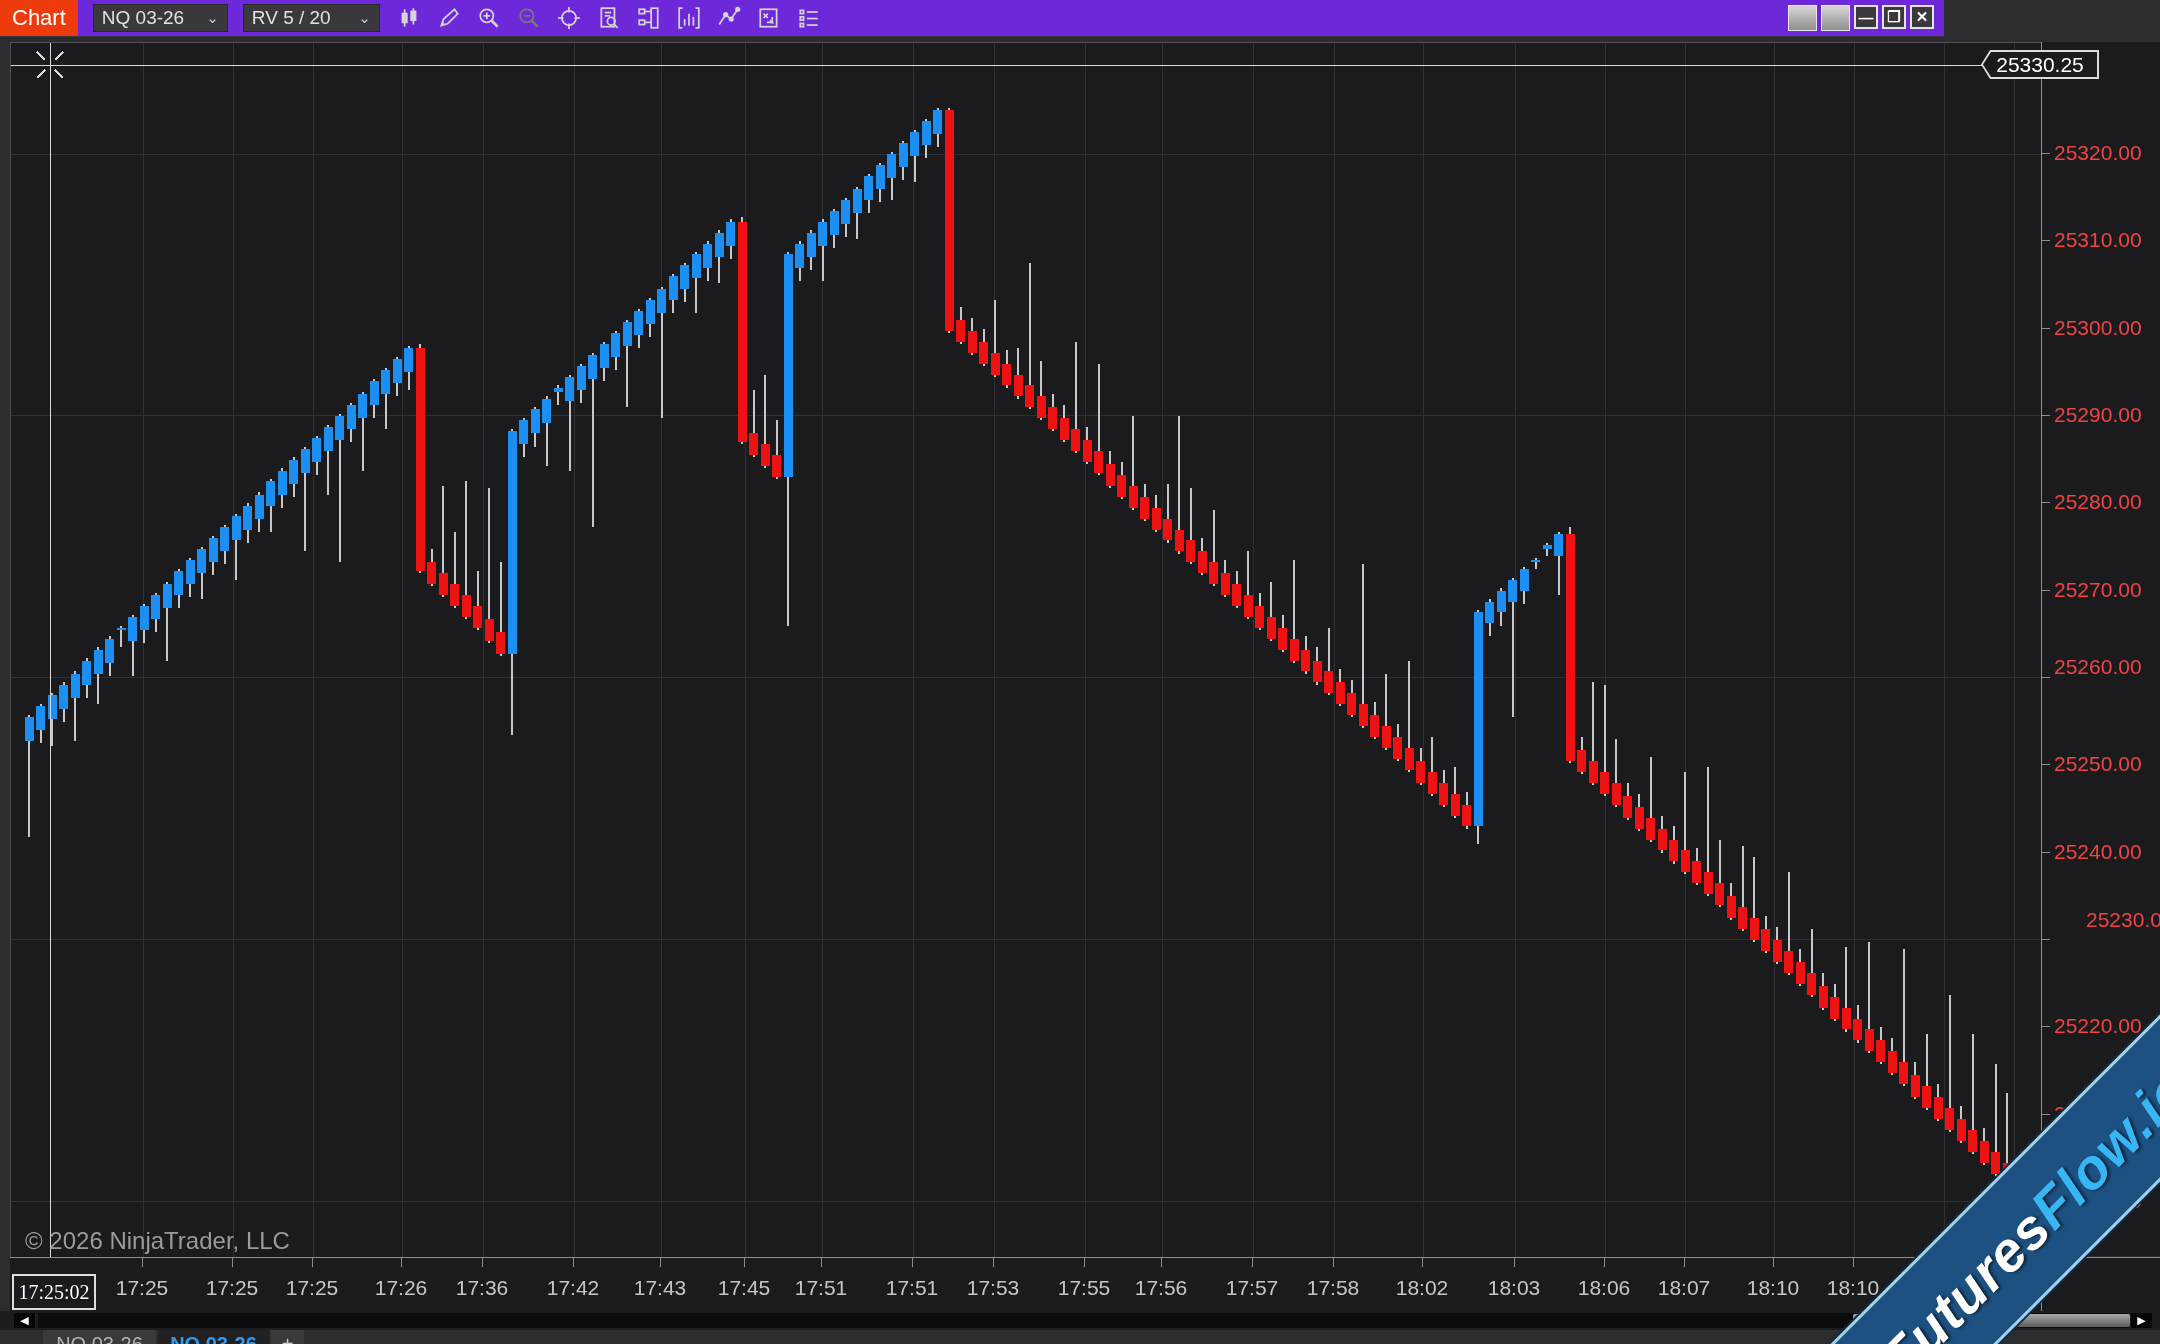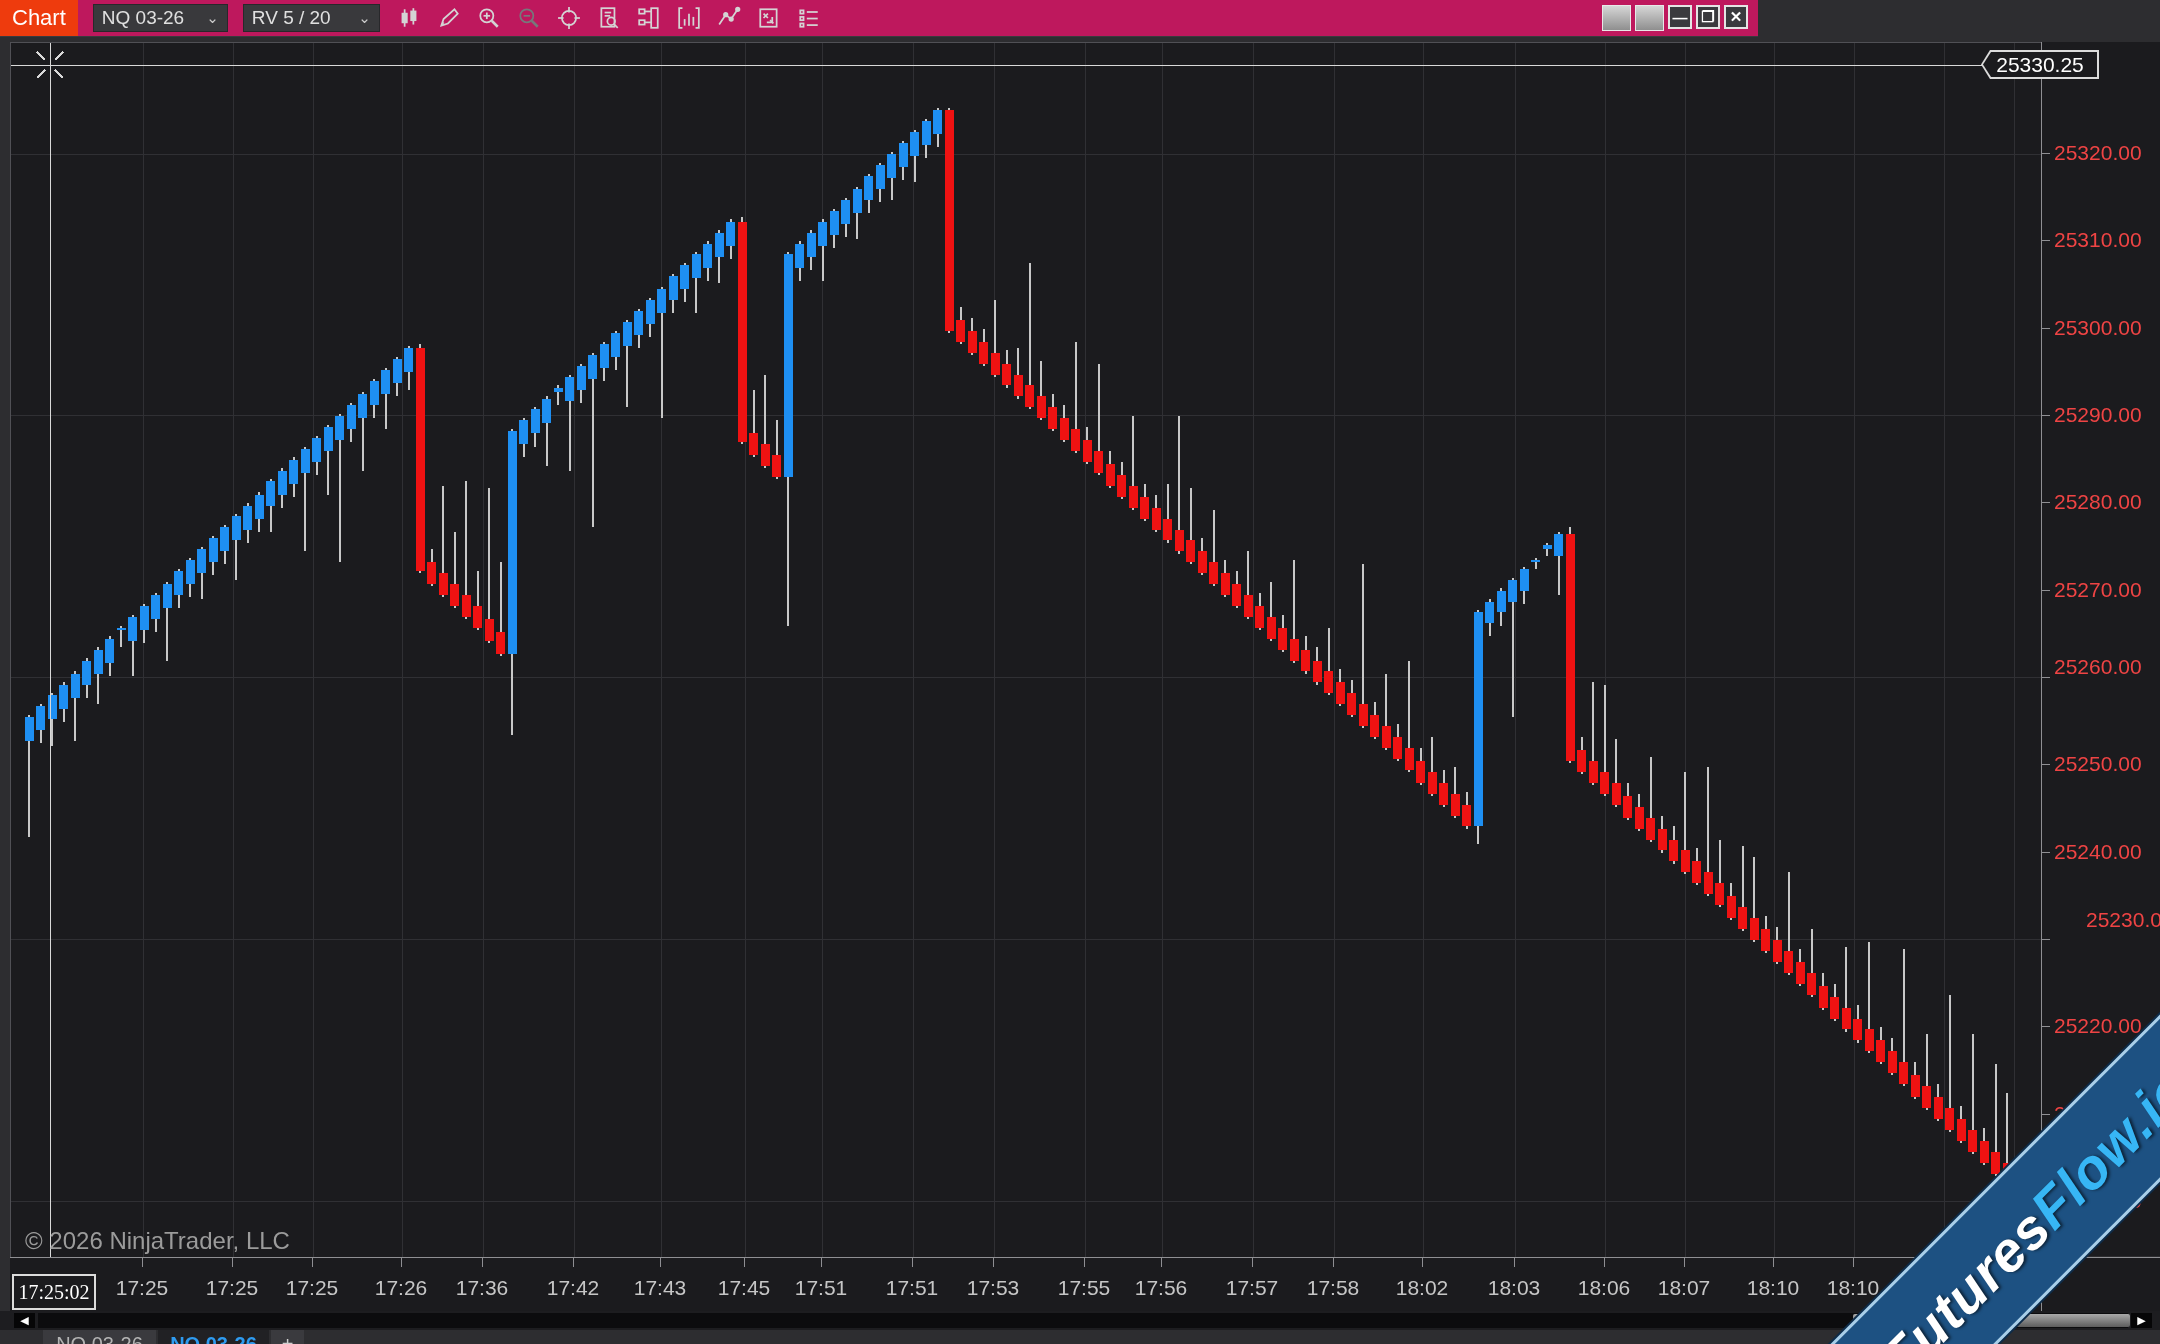--- a/index.html
+++ b/index.html
@@ -2,22 +2,22 @@
 <html><head>
 <meta charset="utf-8">
 <style>
   html,body{margin:0;padding:0;}
   body{
     width:2160px;height:1344px;position:relative;overflow:hidden;
     background:#2d2d30;font-family:"Liberation Sans",sans-serif;
     -webkit-font-smoothing:antialiased;
   }
   
-  .titlebar{position:absolute;left:0;top:0;width:1758px;height:36px;
-    background:#be185d;border-bottom:1px solid #3a3a3d;display:flex;align-items:center;}
+  .titlebar{position:absolute;left:0;top:0;width:1944px;height:36px;
+    background:#6d28d9;border-bottom:1px solid #3a3a3d;display:flex;align-items:center;}
   .chart-btn{height:36px;background:#ee3b0d;color:#fff;font-size:22px;
     display:flex;align-items:center;padding:0 12px;cursor:default;}
   .dd{height:28px;background:#39393c;border:1px solid #28282b;color:#e0e0e0;
     font-size:19px;display:flex;align-items:center;justify-content:space-between;
     padding:0 8px;margin-left:15px;box-sizing:border-box;}
   .dd .chev{color:#cfcfcf;font-size:15px;margin-left:10px;}
   .tools{display:flex;align-items:center;margin-left:14px;gap:10px;}
   .tool{width:30px;height:30px;display:flex;align-items:center;justify-content:center;}
   .tool svg{stroke:#d4d4d4;fill:none;stroke-width:1.6;}
   .tool.disabled svg{stroke:#77777b;}

